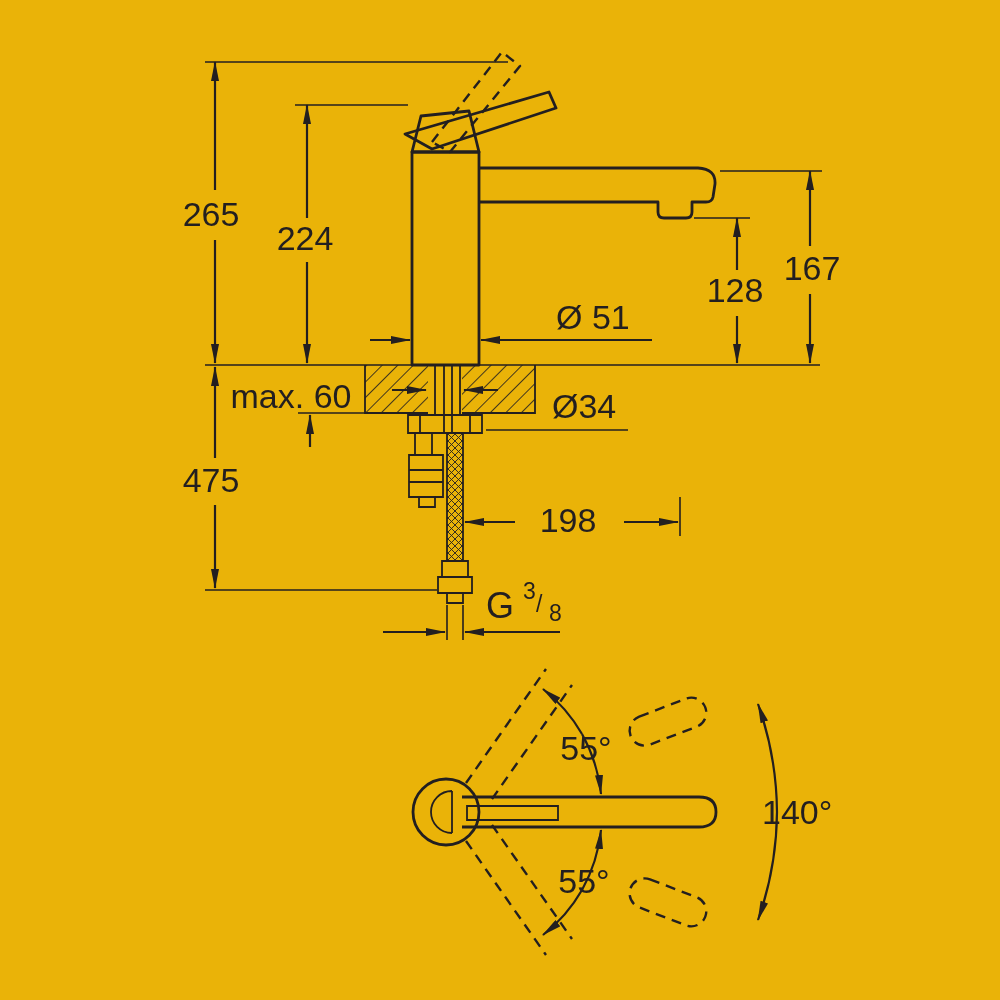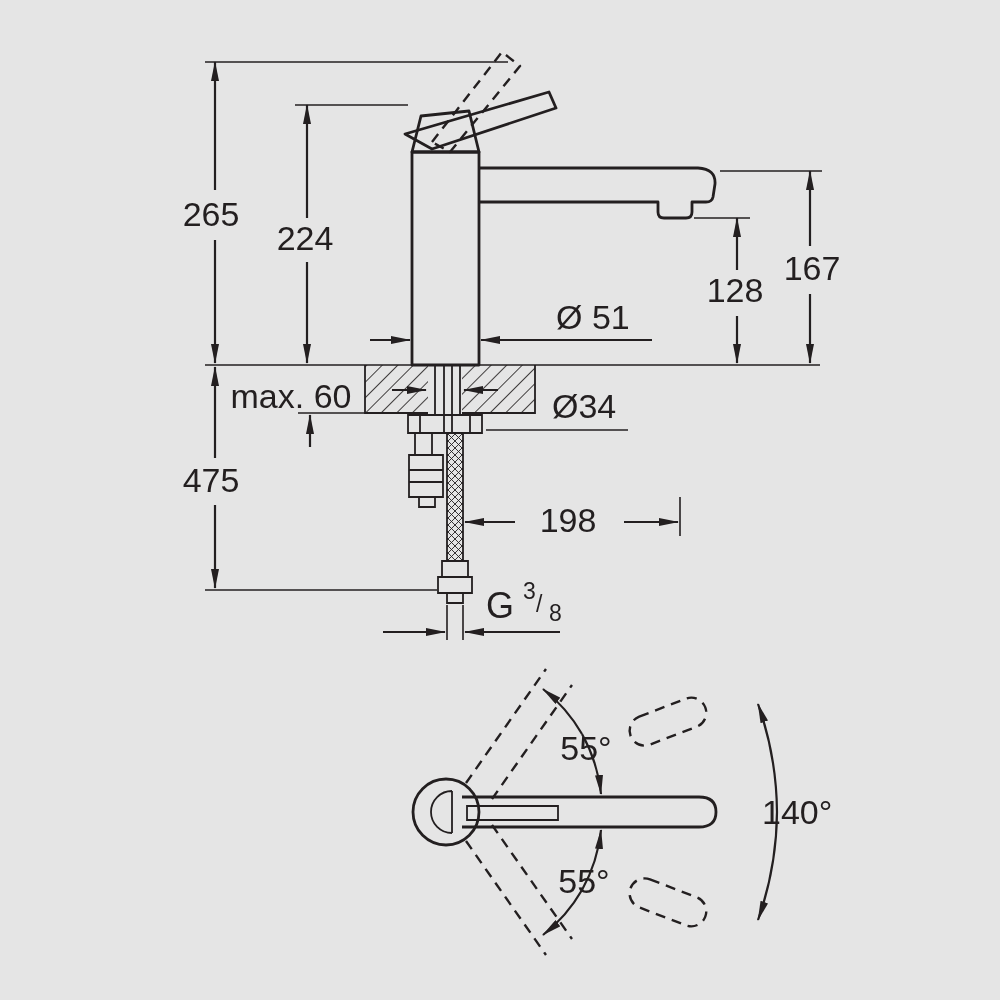--- a/index.html
+++ b/index.html
@@ -1,16 +1,16 @@
 <!DOCTYPE html>
 <html><head>
 <meta charset="utf-8">
 <style>
   html,body{margin:0;padding:0;background:#ffffff;}
-  .canvas{width:1000px;height:1000px;position:relative;background:#e5e5e5;}
+  .canvas{width:1000px;height:1000px;position:relative;background:#eab308;}
   svg{display:block;}
   text{font-family:"Liberation Sans","DejaVu Sans",sans-serif;fill:#231f20;}
   .dim{font-size:34px;}
   .big{font-size:36px;}
   .small{font-size:23px;}
   .obj{stroke:#231f20;stroke-width:2.8;fill:none;stroke-linejoin:round;}
   .objthin{stroke:#231f20;stroke-width:1.8;fill:none;}
   .dash{stroke:#231f20;stroke-width:2.4;fill:none;stroke-dasharray:10 7;stroke-linejoin:round;}
   .dimline{stroke:#231f20;stroke-width:2.2;fill:none;}
   .ext{stroke:#231f20;stroke-width:1.6;fill:none;}

